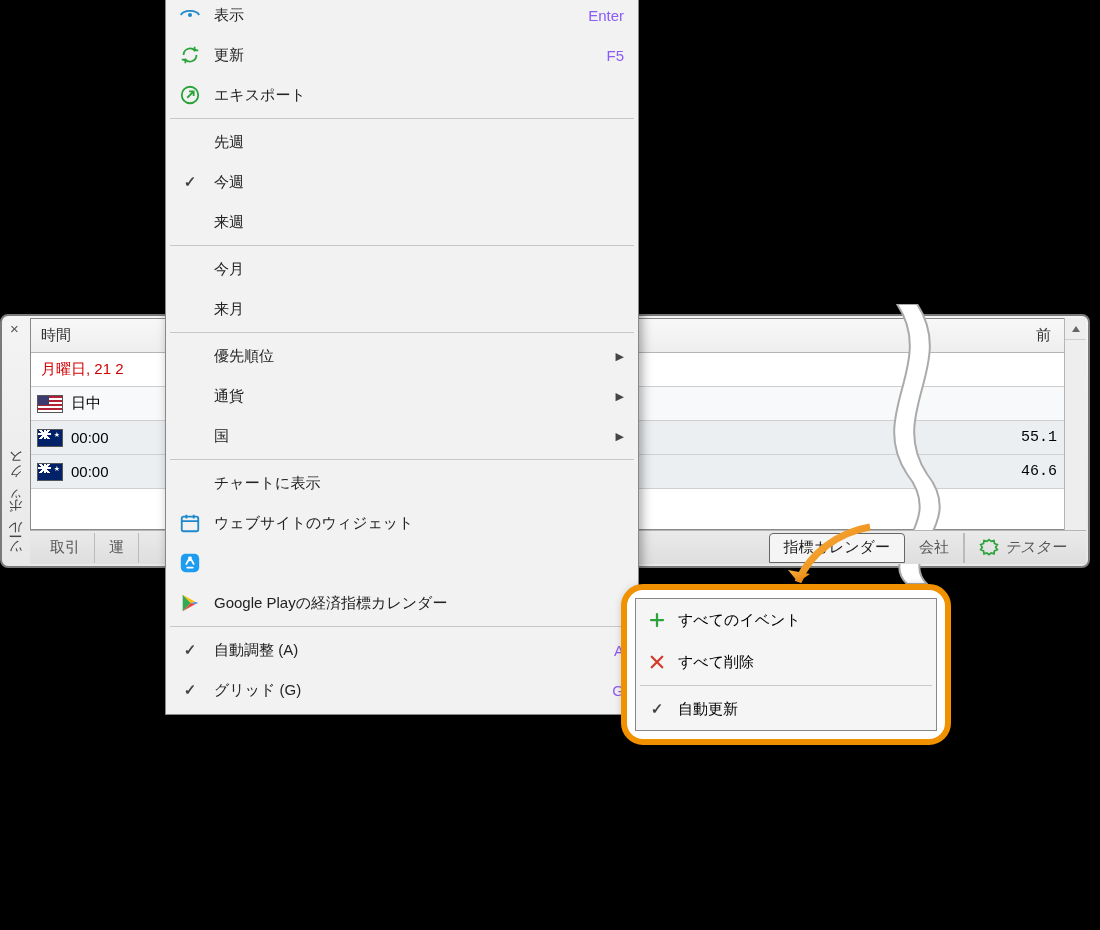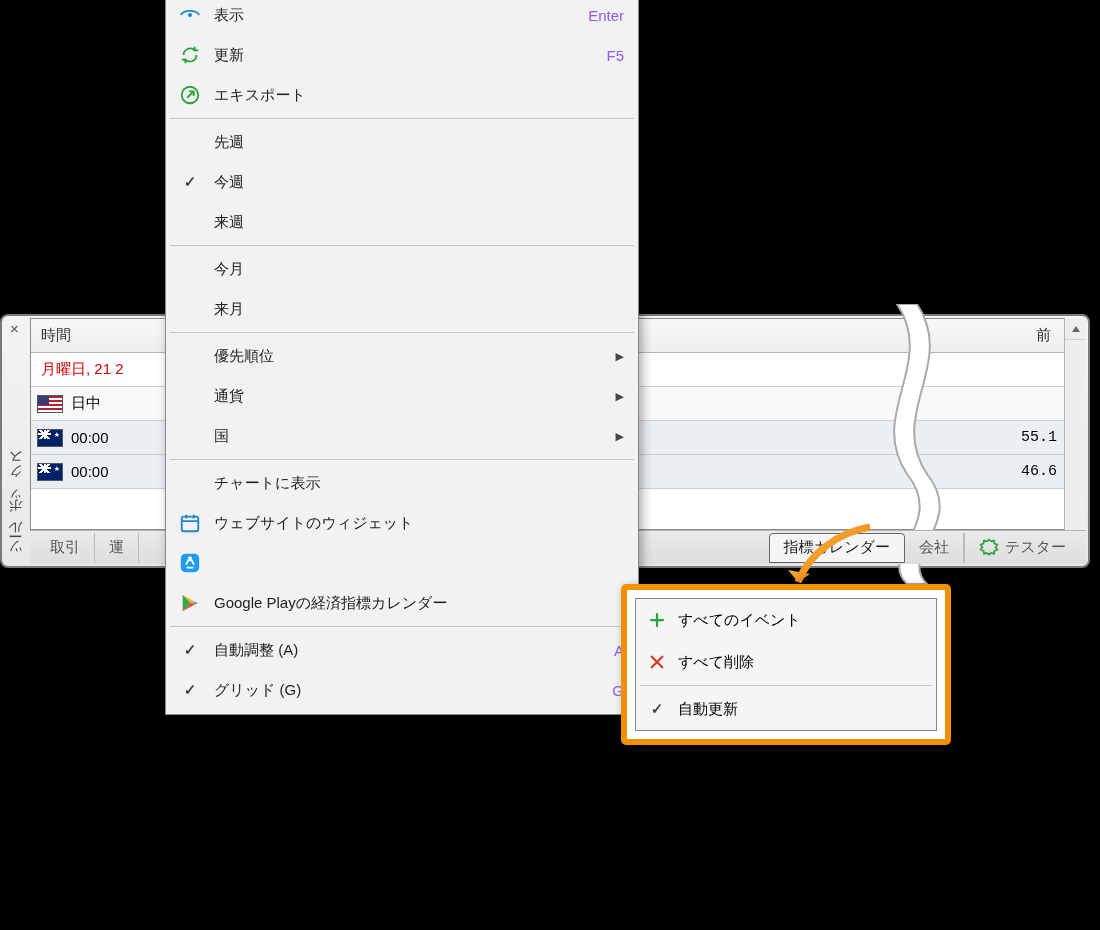--- a/index.html
+++ b/index.html
@@ -217,21 +217,21 @@
   }
   .check-mark { color:#444; font-weight:bold; }
 
   
   .popup-wrap {
     position: absolute;
     left: 621px;
     top: 584px;
     width: 330px;
     border: 6px solid #f29100;
-    border-radius: 5px;
+    border-radius: 22px;
     box-shadow: 2px 2px 8px rgba(0,0,0,0.3);
     padding: 8px;
     background: #fff;
   }
   .popup {
     background: #f5f5f5;
     border: 1px solid #888;
   }
   .popup .pitem {
     display:flex; align-items:center;
@@ -310,21 +310,21 @@
   <svg class="wave-mask" viewBox="0 0 90 280">
     <path d="M30,0 C70,60 0,110 40,170 C80,220 10,250 40,280 L60,280 C30,250 100,220 60,170 C20,110 90,60 50,0 Z" fill="#fff" stroke="#aaa" stroke-width="2"></path>
   </svg>
 
   <div class="tabbar">
     <div class="tab">取引</div>
     <div class="tab">運</div>
     <div class="spacer"></div>
     <div class="tab active">指標カレンダー</div>
     <div class="tab">会社</div>
-    <div class="tab sep-before" style="border-right:none;">
+    <div class="tab sep-before" style="border-right:none;font-style:italic;">
       <svg class="tester-badge" viewBox="0 0 24 24">
         <path d="M12 2 L14.5 4 L18 3 L18.5 6.5 L22 8 L20 11 L22 14 L18.5 15.5 L18 19 L14.5 18 L12 20 L9.5 18 L6 19 L5.5 15.5 L2 14 L4 11 L2 8 L5.5 6.5 L6 3 L9.5 4 Z" fill="none" stroke="#2aa33a" stroke-width="2"></path>
       </svg>
       <span>テスター</span>
     </div>
   </div>
 </div>
 
 <div class="menu">
 

